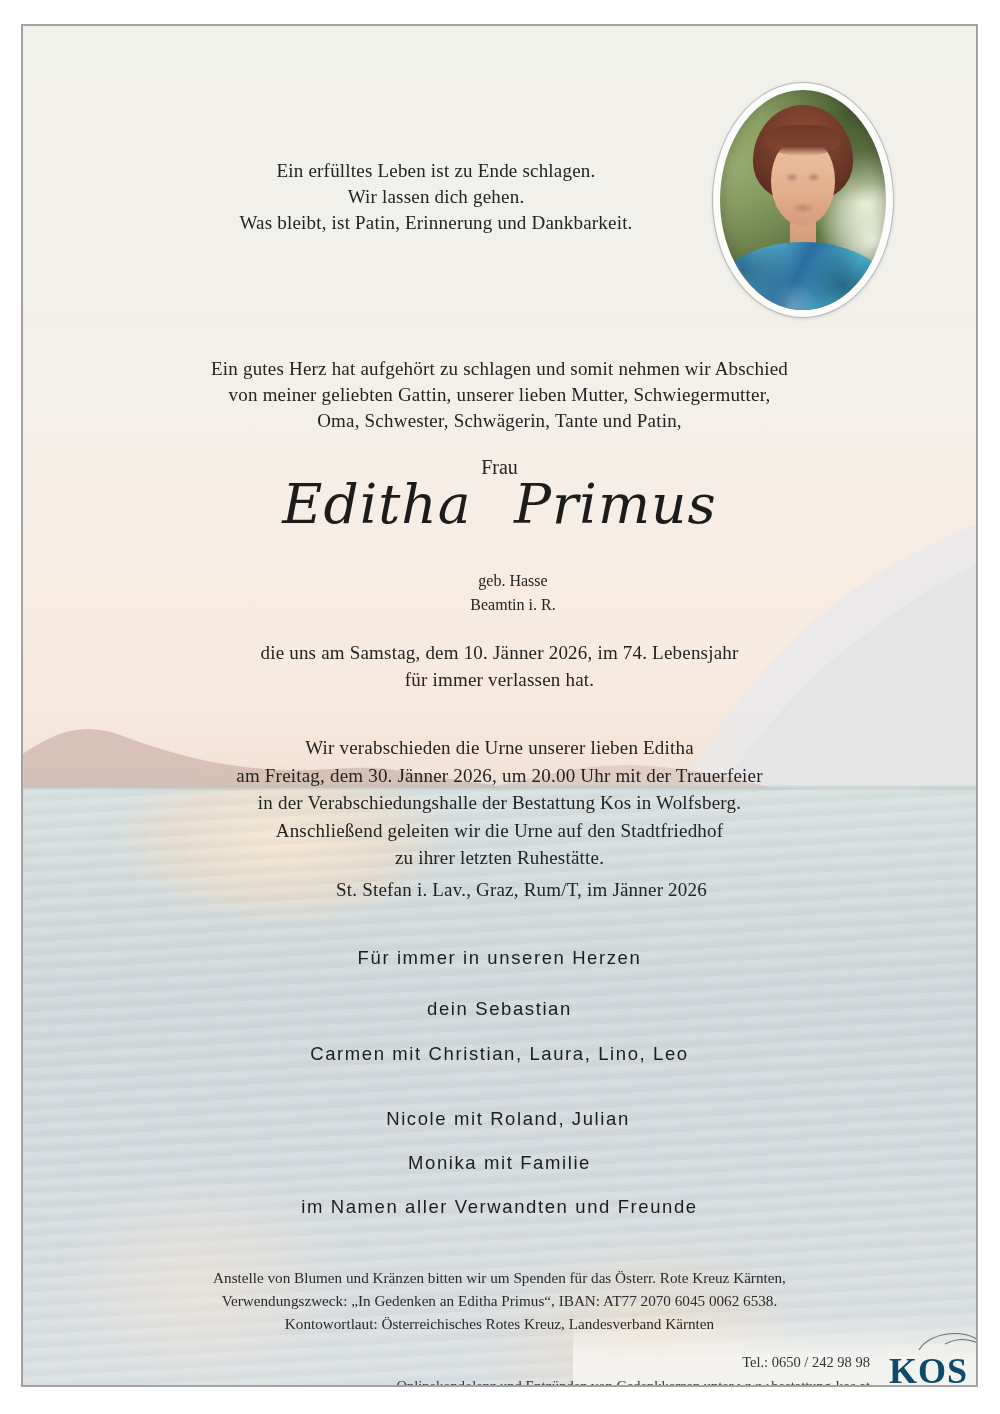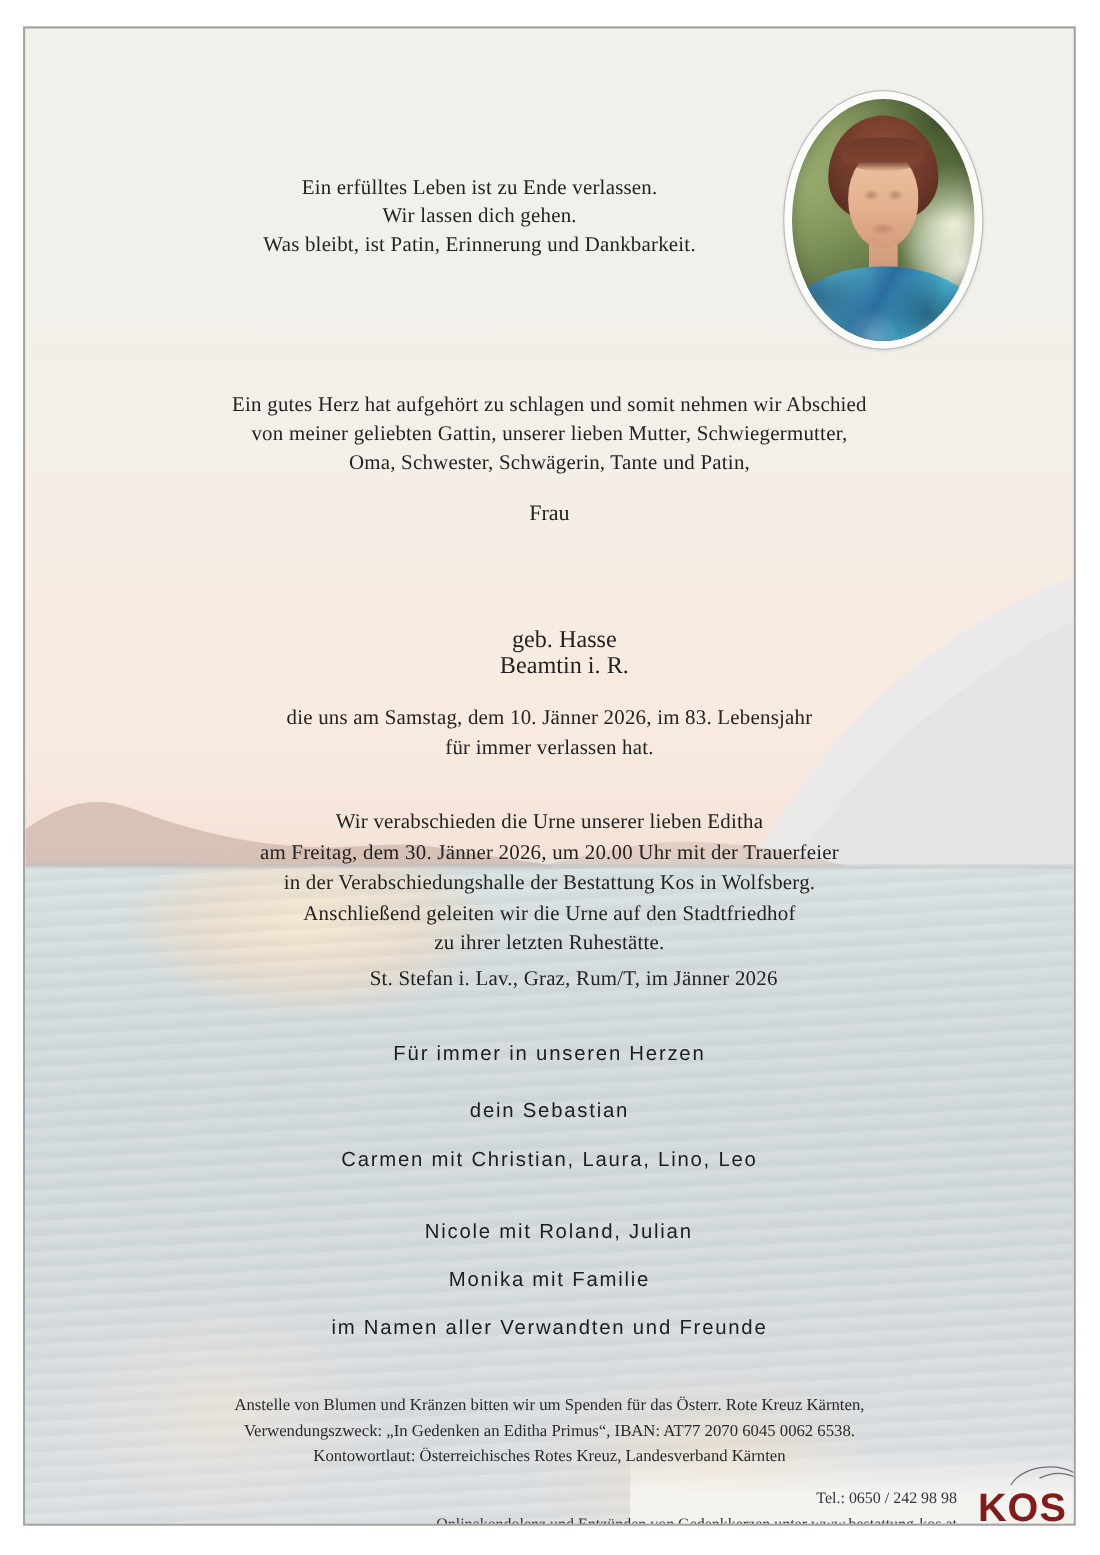--- a/index.html
+++ b/index.html
@@ -64,38 +64,38 @@
       linear-gradient(118deg, #2e7fb0 0%, #5cc4d8 22%, #2a6d9e 46%, #49b2cc 70%, #1f5d8e 100%); }
   
   .tb { position:absolute; left:0; right:0; text-align:center; color:#232323; }
   .serifbody { font-size:19px; line-height:26px; letter-spacing:.2px; }
   .optima { font-family:"Liberation Sans", sans-serif; font-size:18.5px; letter-spacing:1.6px; color:#1d1d1d; }
   .verse { left:0; width:826px; top:132px; }
   .intro { top:330px; }
   .frau  { top:430px; font-size:20px; }
   .name  { top:446px; font-family:"DejaVu Serif", serif; font-style:italic; font-size:55px;
            letter-spacing:1px; word-spacing:24px; color:#1c1c1c; }
-  .subname { top:543px; font-size:22px; line-height:24px;padding-left:27px; }
+  .subname { top:543px; font-size:16px; line-height:24px;padding-left:27px; }
   .death { top:613px; line-height:27px; }
   .farewell { top:708px; line-height:27.5px; }
   .place { top:851px; font-size:19px;padding-left:44px; }
   .heart { top:921px; }
   .sebastian { top:972px; }
   .children { top:1014px; line-height:27px; }
   .nicole { top:1082px;margin-left:17px; }
   .monika { top:1126px; }
   .closing { top:1170px; }
   .donation { top:1240px; font-size:15.2px; line-height:23px; color:#2a2a2a; }
   .footer-text { position:absolute; right:106px; top:1324px; text-align:right;
     font-size:14.5px; line-height:24px; color:#333; }
   
   .logo { position:absolute; left:858px; top:1302px; width:116px; height:60px; }
   .logo svg { position:absolute; left:0; top:0; }
-  .logo-text { position:absolute; left:8px; top:22px; font-family:Liberation Sans, sans-serif;
-    font-weight:700; font-size:36px; letter-spacing:1px; color:#7f1d1d; }
+  .logo-text { position:absolute; left:8px; top:22px; font-family:Liberation Serif, serif;
+    font-weight:700; font-size:36px; letter-spacing:1px; color:#0c4a6e; }
 </style>
 </head>
 <body>
 
 <div class="page">
   <div class="card">
 
     <div class="bg">
       <div class="sun-glow"></div>
       <svg viewBox="0 0 957 1363" preserveAspectRatio="none">
@@ -115,41 +115,42 @@
       <div class="photo">
         <div class="hair"></div>
         <div class="neck"></div>
         <div class="face"></div>
         <div class="fringe"></div>
         <div class="blouse"></div>
       </div>
     </div>
 
     <div class="tb verse serifbody">
-      <div>Ein erfülltes Leben ist zu Ende verlassen.</div>
+      <div>Ein erfülltes Leben ist zu Ende schlagen.</div>
       <div>Wir lassen dich gehen.</div>
       <div>Was bleibt, ist Patin, Erinnerung und Dankbarkeit.</div>
     </div>
 
     <div class="tb intro serifbody">
       <div>Ein gutes Herz hat aufgehört zu schlagen und somit nehmen wir Abschied</div>
       <div>von meiner geliebten Gattin, unserer lieben Mutter, Schwiegermutter,</div>
       <div>Oma, Schwester, Schwägerin, Tante und Patin,</div>
     </div>
 
     <div class="tb frau">Frau</div>
 
+    <div class="tb name">Editha Primus</div>
 
     <div class="tb subname">
       <div>geb. Hasse</div>
       <div>Beamtin i. R.</div>
     </div>
 
     <div class="tb death serifbody">
-      <div>die uns am Samstag, dem 10. Jänner 2026, im 83. Lebensjahr</div>
+      <div>die uns am Samstag, dem 10. Jänner 2026, im 74. Lebensjahr</div>
       <div>für immer verlassen hat.</div>
     </div>
 
     <div class="tb farewell serifbody">
       <div>Wir verabschieden die Urne unserer lieben Editha</div>
       <div>am Freitag, dem 30. Jänner 2026, um 20.00 Uhr mit der Trauerfeier</div>
       <div>in der Verabschiedungshalle der Bestattung Kos in Wolfsberg.</div>
       <div>Anschließend geleiten wir die Urne auf den Stadtfriedhof</div>
       <div>zu ihrer letzten Ruhestätte.</div>
     </div>

